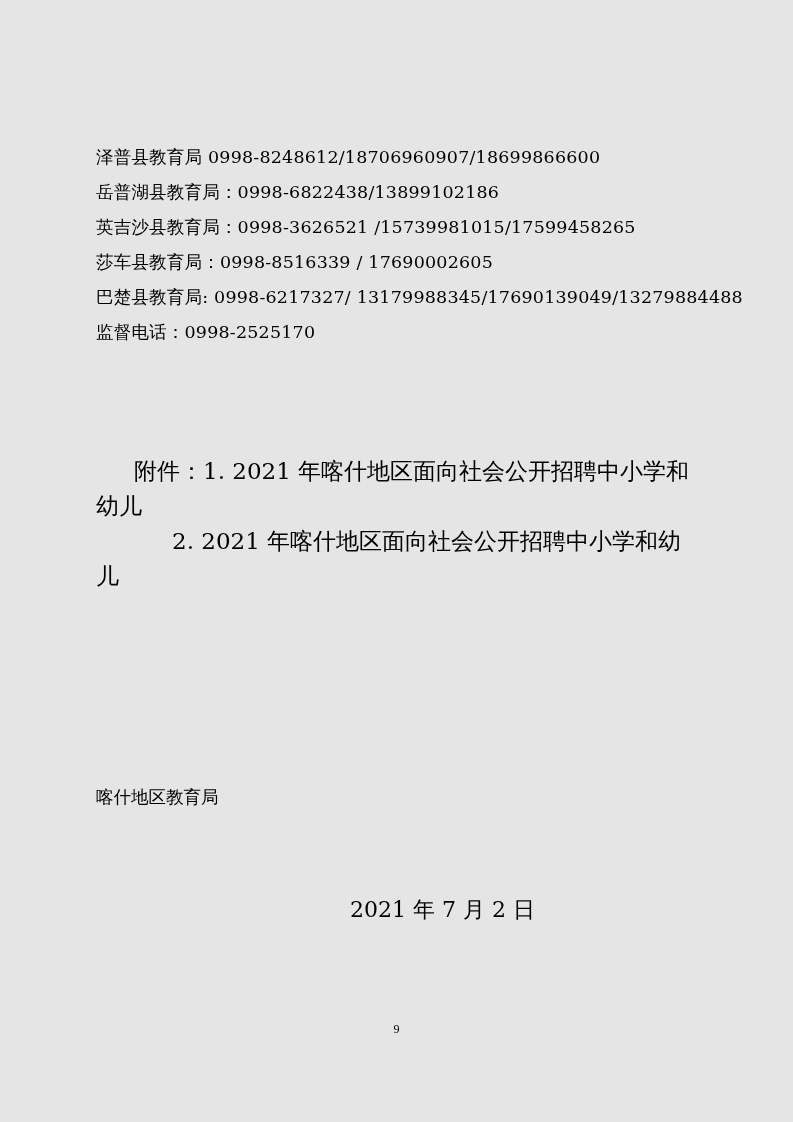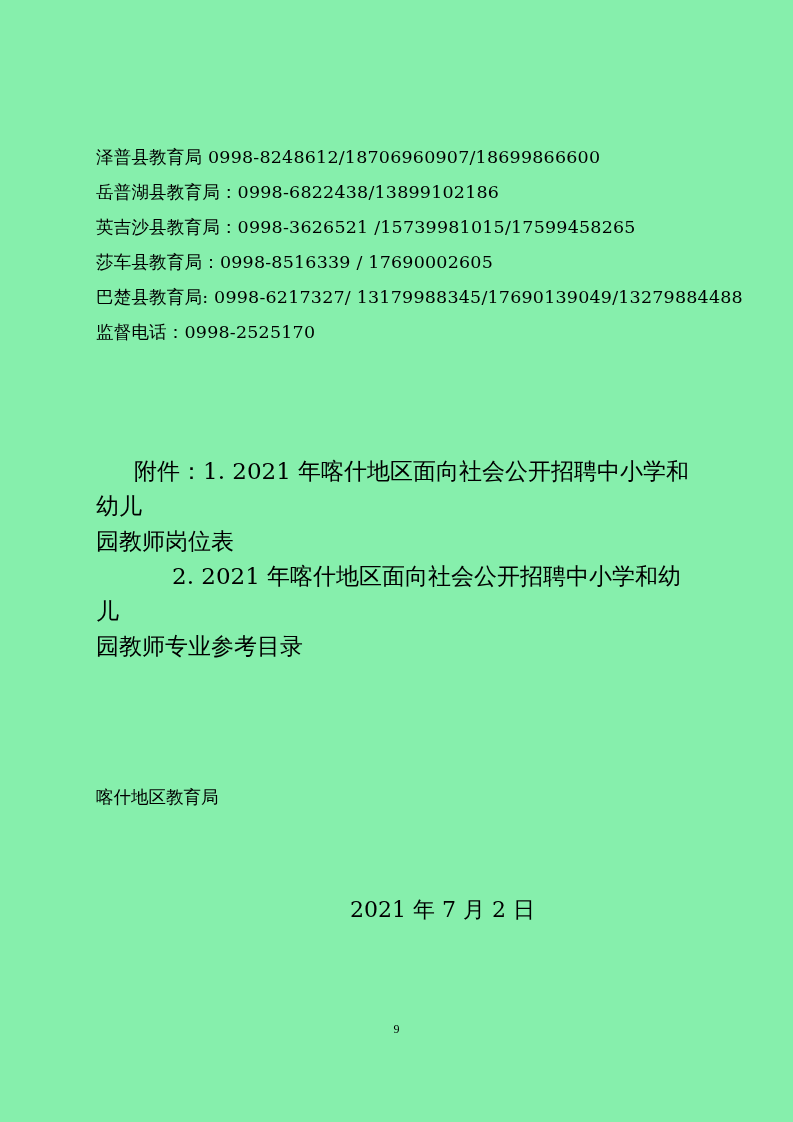--- a/index.html
+++ b/index.html
@@ -13,21 +13,21 @@
     position: relative;
     font-family: "DejaVu Serif", "Liberation Serif", serif;
     color: #000000;
   }
   .page {
     position: absolute;
     top: 0;
     left: 0;
     width: 793px;
     height: 1122px;
-    background: #86efac;
+    background: #e5e5e5;
     overflow: hidden;
   }
   .content {
     position: absolute;
     left: 96px;
     top: 140px;
     width: 600px;
   }
   .contact-block {
     font-size: 17.5px;
@@ -105,23 +105,21 @@
       <div class="contact-line">英吉沙县教育局：0998-3626521 /15739981015/17599458265</div>
       <div class="contact-line">莎车县教育局：0998-8516339 / 17690002605</div>
       <div class="contact-line">巴楚县教育局: 0998-6217327/ 13179988345/17690139049/13279884488</div>
       <div class="contact-line">监督电话：0998-2525170</div>
     </div>
 
     <div class="gap-1"></div>
 
     <div class="attach-block">
       <div class="attach-line-indent-1">附件：1. 2021 年喀什地区面向社会公开招聘中小学和幼儿</div>
-      <div class="attach-line">园教师岗位表</div>
       <div class="attach-line-indent-2">2. 2021 年喀什地区面向社会公开招聘中小学和幼儿</div>
-      <div class="attach-line">园教师专业参考目录</div>
     </div>
 
   </div>
 
   <div class="sign-block" style="position:absolute; left:0; top:780px; width:793px;">
     <div class="sign-left">喀什地区教育局</div>
     <div class="date-line">2021 年 7 月 2 日</div>
   </div>
 
   <div class="page-number">9</div>

